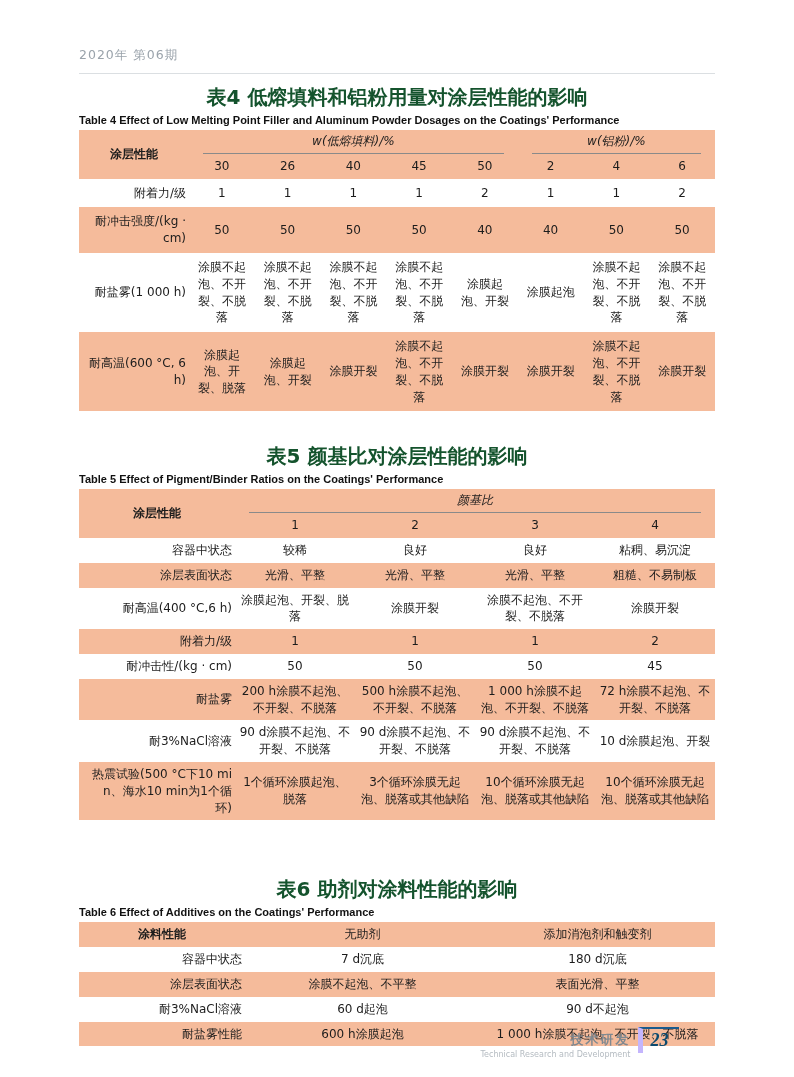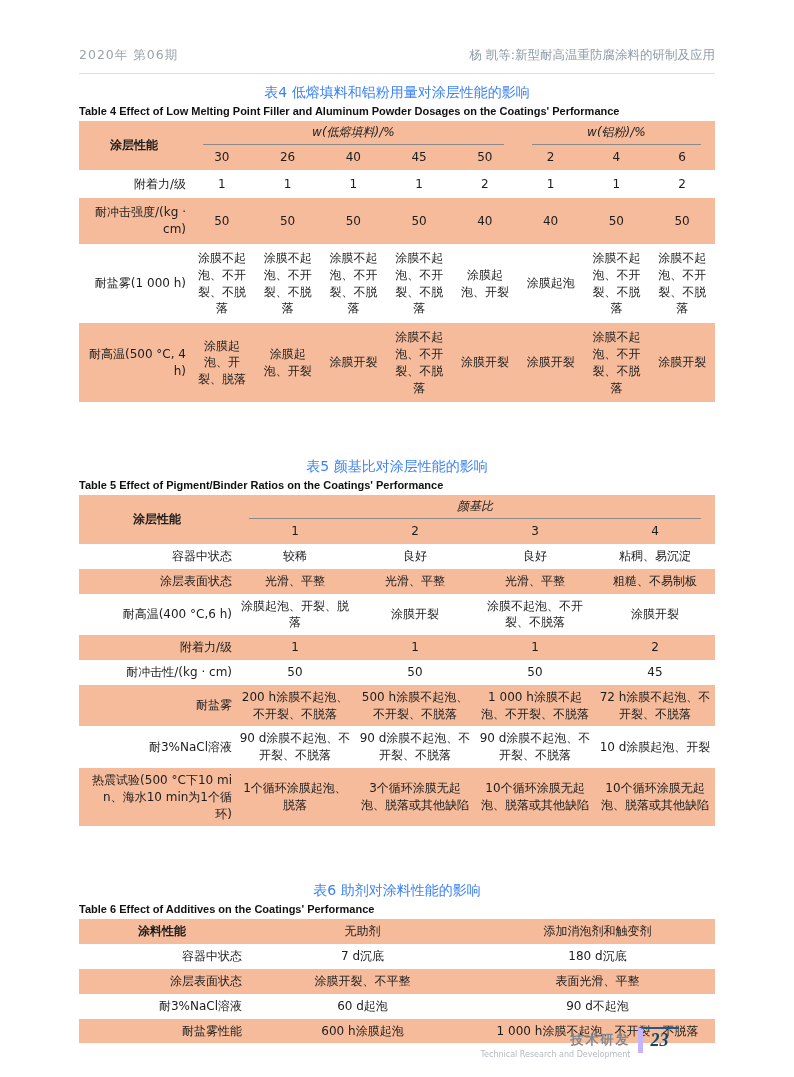--- a/index.html
+++ b/index.html
@@ -14,59 +14,58 @@
   
   .pagehead {
     display:flex; justify-content:space-between; align-items:flex-end;
     padding-top:47px; padding-bottom:9px; border-bottom:1px solid #dbdfe2;
     font-size:12.5px;
   }
   .pagehead .issue { color:#9aa3ab; letter-spacing:1px; }
   .pagehead .running { color:#8d9aa9; }
 
   
-  .cap-cn { text-align:center; font-weight:normal; font-size:14px; color:#3b82f6; }
+  .cap-cn { text-align:center; font-weight:bold; font-size:20px; color:#14532d; }
   .cap-en { text-align:left; font-weight:bold; font-size:11px;
             font-family:Liberation Sans, sans-serif; margin-top:3px; color:#111; }
 
   
   table { width:636px; border-collapse:collapse; table-layout:fixed;
           font-size:12px; text-align:center; line-height:1.4; }
   th, td { padding:4px 3px; font-weight:normal; vertical-align:middle; word-break:break-all; }
   tr.hl  { background:#f5bb9b; }
   tr.wh  { background:#ffffff; }
   th.corner { font-weight:bold;text-align:center; }
   th.group { padding:3px 0 0 0;font-style:italic; }
   th.group .g-inner { border-bottom:1px solid #8a8a8a; padding-bottom:3px; margin:0 14px; }
   tbody th.rlabel, td.rlabel { text-align:right; padding-left:8px; }
   .t4 tbody tr td, .t4 tbody tr th { padding-top:6px; padding-bottom:6px; }
 
   .gap-t4 { margin-top:10px; }
-  .gap-t5 { margin-top:56px; }
+  .gap-t5 { margin-top:32px; }
   .gap-t6 { margin-top:56px; }
   .tbl-gap { margin-top:4px; }
 
   
   .pagefoot { position:absolute; right:79px; bottom:18px; display:flex; align-items:flex-start; }
   .foot-labels { text-align:right; margin-right:7px; padding-top:4px; }
   .foot-cn { font-size:13px; font-weight:bold; color:#80888f; letter-spacing:2px; }
   .foot-en { font-size:8px; color:#b4bbc1; margin-top:1px; }
   .foot-page { border-left:5px solid #c4b5fd; border-top:2px solid #1b5a8c;
                padding:1px 10px 2px 8px; color:#0c4a6e; font-size:18px; font-weight:bold;
                font-style:italic; font-family:"Liberation Serif","DejaVu Serif",serif; }
 </style>
 </head>
 <body>
 
 <div class="page">
   <div class="content">
 
     <div class="pagehead">
       <span class="issue">2020年  第06期</span>
-      <span class="running">杨    凯等:新型耐高温重防腐涂料的研制及应用</span>
     </div>
 
     <div class="gap-t4">
       <div class="cap-cn">表4  低熔填料和铝粉用量对涂层性能的影响</div>
       <div class="cap-en">Table 4   Effect of Low Melting Point Filler and Aluminum Powder Dosages on the Coatings' Performance</div>
     </div>
     <table class="t4 tbl-gap">
       <colgroup>
           <col style="width:110px">
           <col>
@@ -127,21 +126,21 @@
           <td>涂膜不起泡、不开裂、不脱落</td>
           <td>涂膜不起泡、不开裂、不脱落</td>
           <td>涂膜不起泡、不开裂、不脱落</td>
           <td>涂膜不起泡、不开裂、不脱落</td>
           <td>涂膜起泡、开裂</td>
           <td>涂膜起泡</td>
           <td>涂膜不起泡、不开裂、不脱落</td>
           <td>涂膜不起泡、不开裂、不脱落</td>
         </tr>
         <tr class="hl">
-          <th class="rlabel">耐高温(500 °C, 4 h)</th>
+          <th class="rlabel">耐高温(600 °C, 6 h)</th>
           <td>涂膜起泡、开裂、脱落</td>
           <td>涂膜起泡、开裂</td>
           <td>涂膜开裂</td>
           <td>涂膜不起泡、不开裂、不脱落</td>
           <td>涂膜开裂</td>
           <td>涂膜开裂</td>
           <td>涂膜不起泡、不开裂、不脱落</td>
           <td>涂膜开裂</td>
         </tr>
       </tbody>
@@ -251,21 +250,21 @@
         </tr>
       </thead>
       <tbody>
         <tr class="wh">
           <th class="rlabel">容器中状态</th>
           <td>7 d沉底</td>
           <td>180 d沉底</td>
         </tr>
         <tr class="hl">
           <th class="rlabel">涂层表面状态</th>
-          <td>涂膜开裂、不平整</td>
+          <td>涂膜不起泡、不平整</td>
           <td>表面光滑、平整</td>
         </tr>
         <tr class="wh">
           <th class="rlabel">耐3%NaCl溶液</th>
           <td>60 d起泡</td>
           <td>90 d不起泡</td>
         </tr>
         <tr class="hl">
           <th class="rlabel">耐盐雾性能</th>
           <td>600 h涂膜起泡</td>

